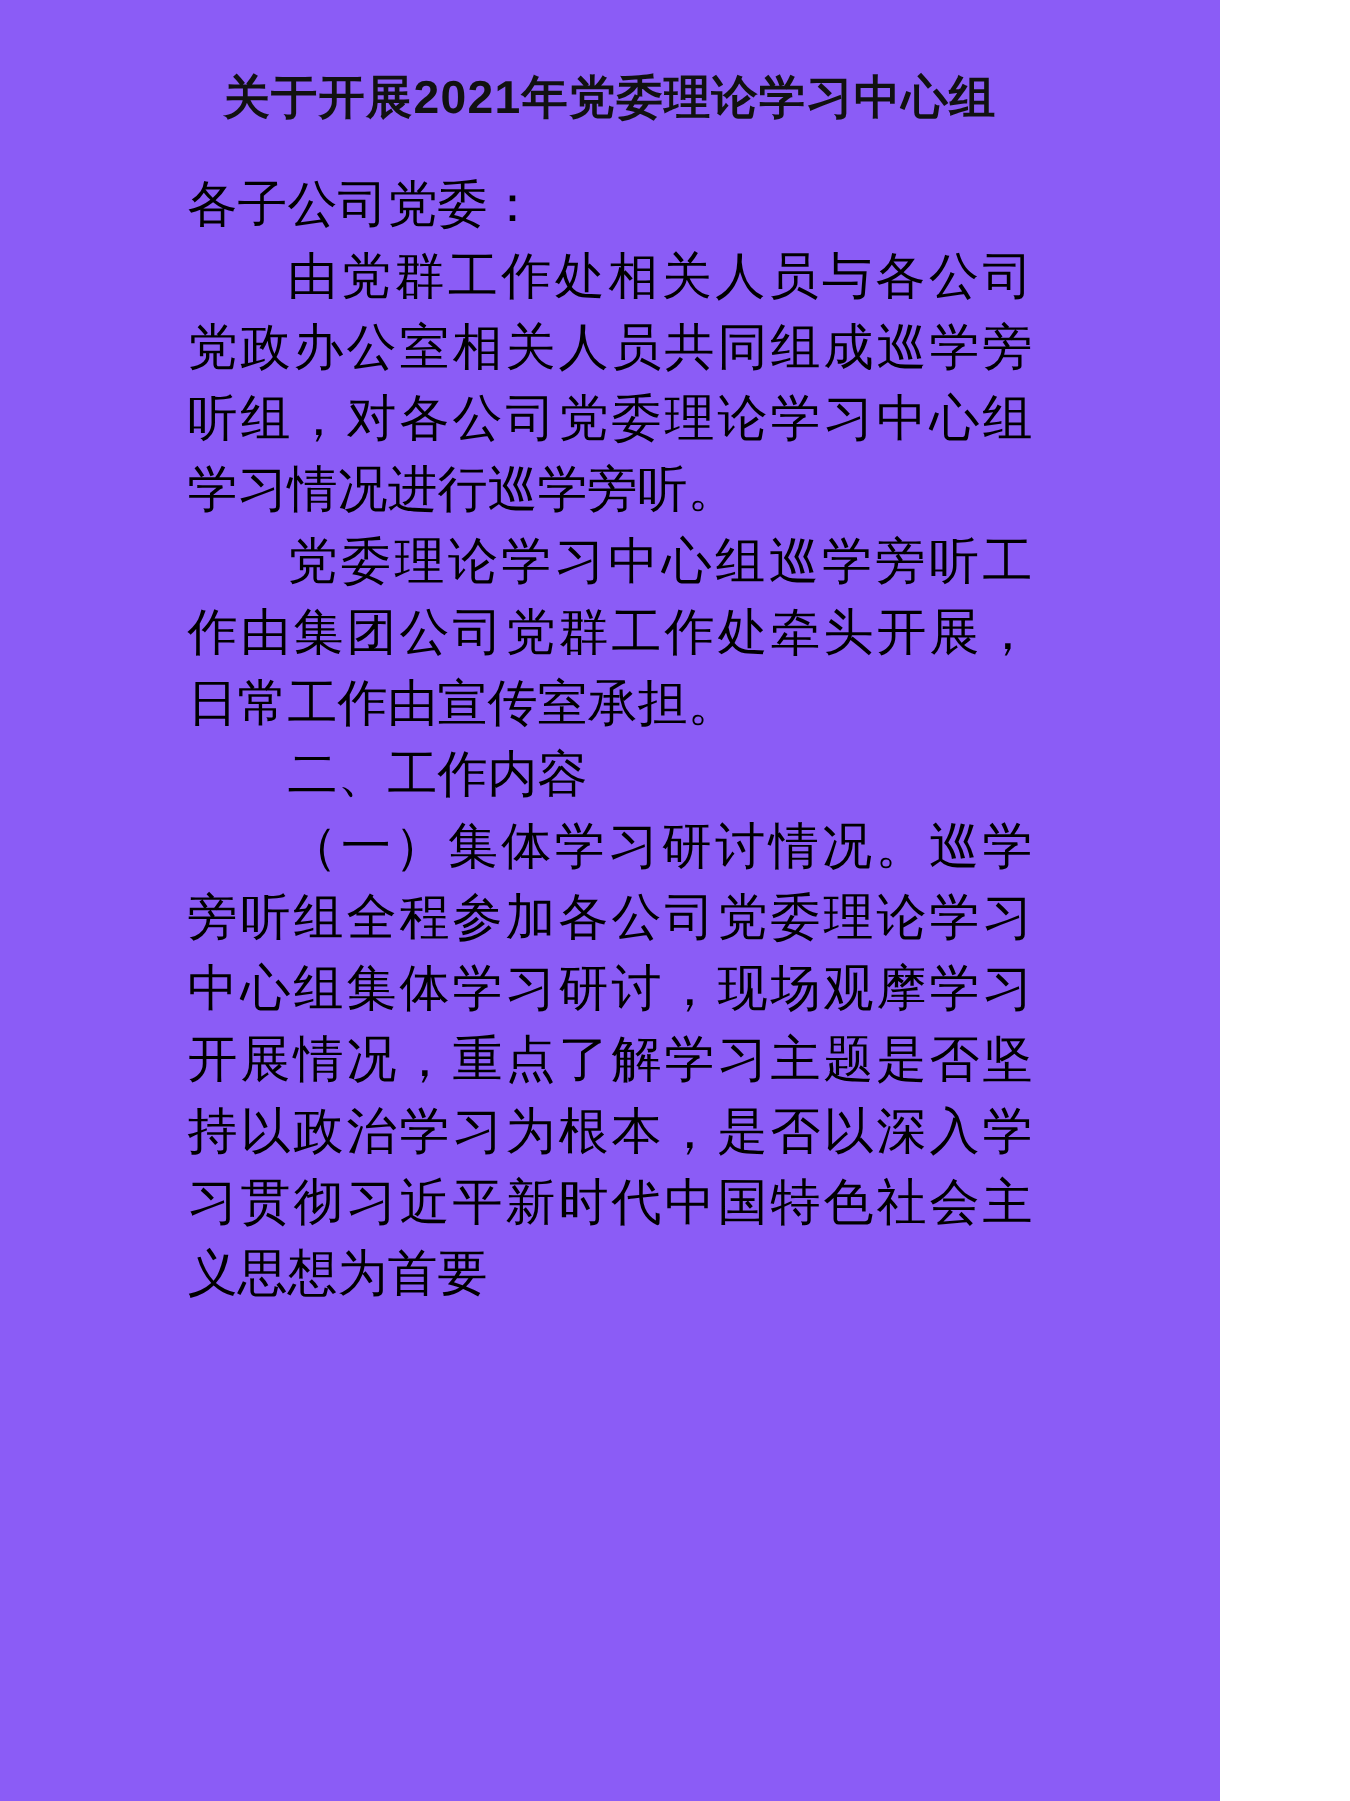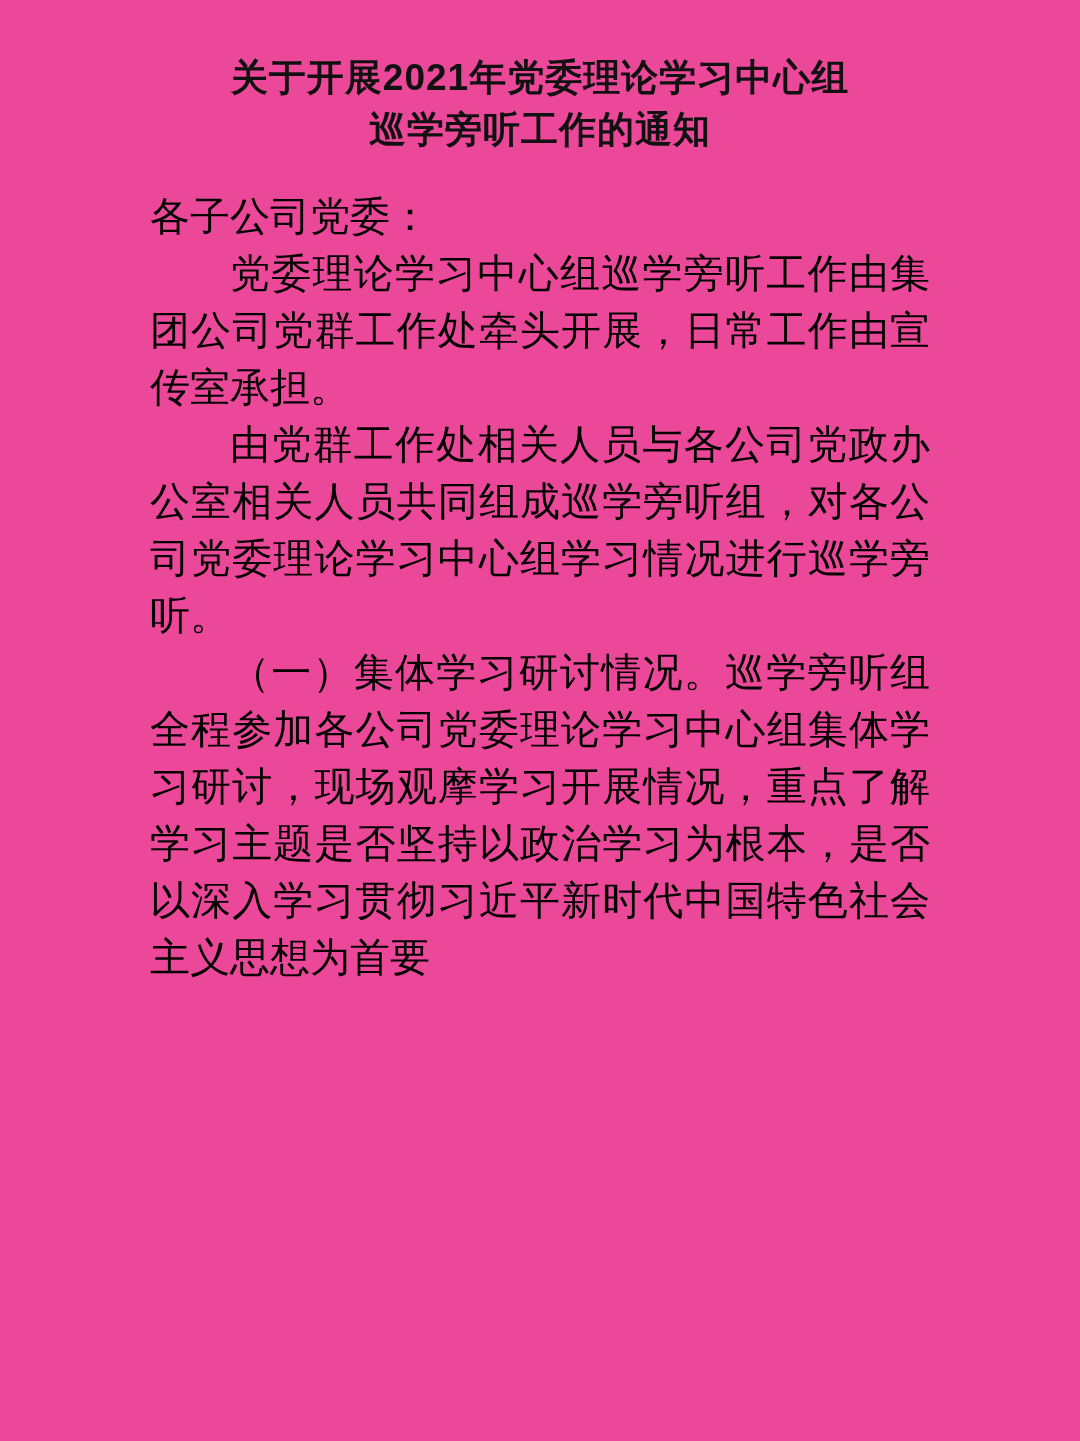--- a/index.html
+++ b/index.html
@@ -8,26 +8,26 @@
     background: #ffffff;
   }
   body {
     width: 1080px;
     height: 1441px;
     font-family: "Liberation Serif", "DejaVu Serif", serif;
     color: #000000;
     overflow: hidden;
   }
   .page {
-    width: 1080px;
+    width: 976px;
     height: 1441px;
     box-sizing: border-box;
     padding: 52px 150px 0 150px;
     position: relative;
-    background: #ec4899;
+    background: #8b5cf6;
   }
   .doc-title {
     text-align: center;
     font-family: "Liberation Sans", "DejaVu Sans", sans-serif;
     font-weight: 700;
     font-size: 37px;
     line-height: 52px;
     letter-spacing: 1px;
     margin: 0 0 10px 0;
     color: #111;
@@ -53,23 +53,23 @@
     text-indent: 80px;
   }
 </style>
 </head>
 <body>
 
 <div class="page">
 
   <div class="doc-title">
     <span class="line">关于开展2021年党委理论学习中心组</span>
-    <span class="line">巡学旁听工作的通知</span>
   </div>
 
   <div class="body-block">
     <p class="para">各子公司党委：</p>
+    <p class="para indent">由党群工作处相关人员与各公司党政办公室相关人员共同组成巡学旁听组，对各公司党委理论学习中心组学习情况进行巡学旁听。</p>
     <p class="para indent">党委理论学习中心组巡学旁听工作由集团公司党群工作处牵头开展，日常工作由宣传室承担。</p>
-    <p class="para indent">由党群工作处相关人员与各公司党政办公室相关人员共同组成巡学旁听组，对各公司党委理论学习中心组学习情况进行巡学旁听。</p>
+    <p class="para indent">二、工作内容</p>
     <p class="para indent">（一）集体学习研讨情况。巡学旁听组全程参加各公司党委理论学习中心组集体学习研讨，现场观摩学习开展情况，重点了解学习主题是否坚持以政治学习为根本，是否以深入学习贯彻习近平新时代中国特色社会主义思想为首要</p>
   </div>
 
 </div>
 
 </body></html>

